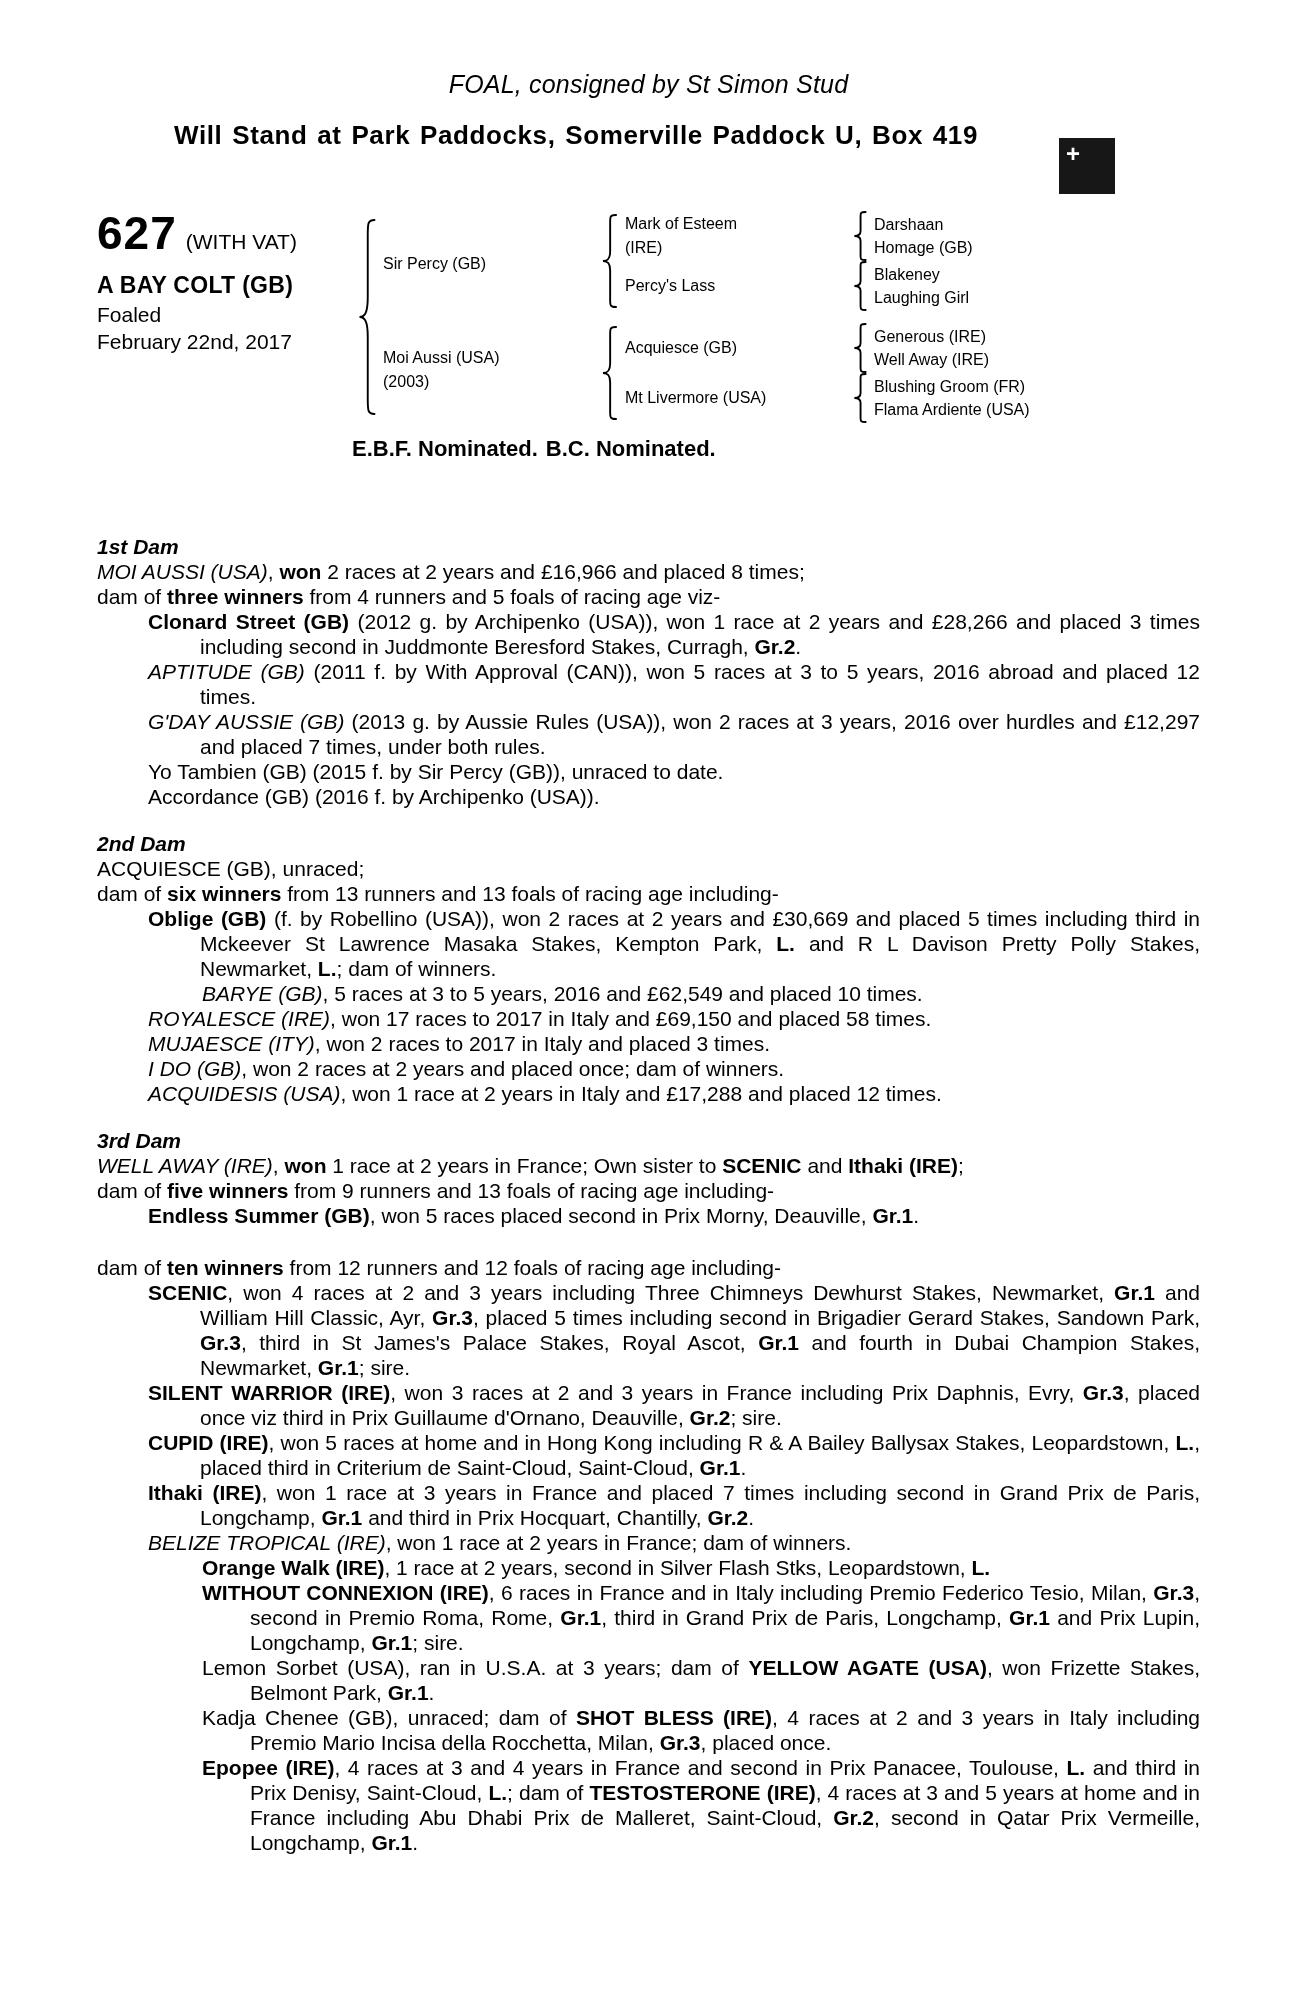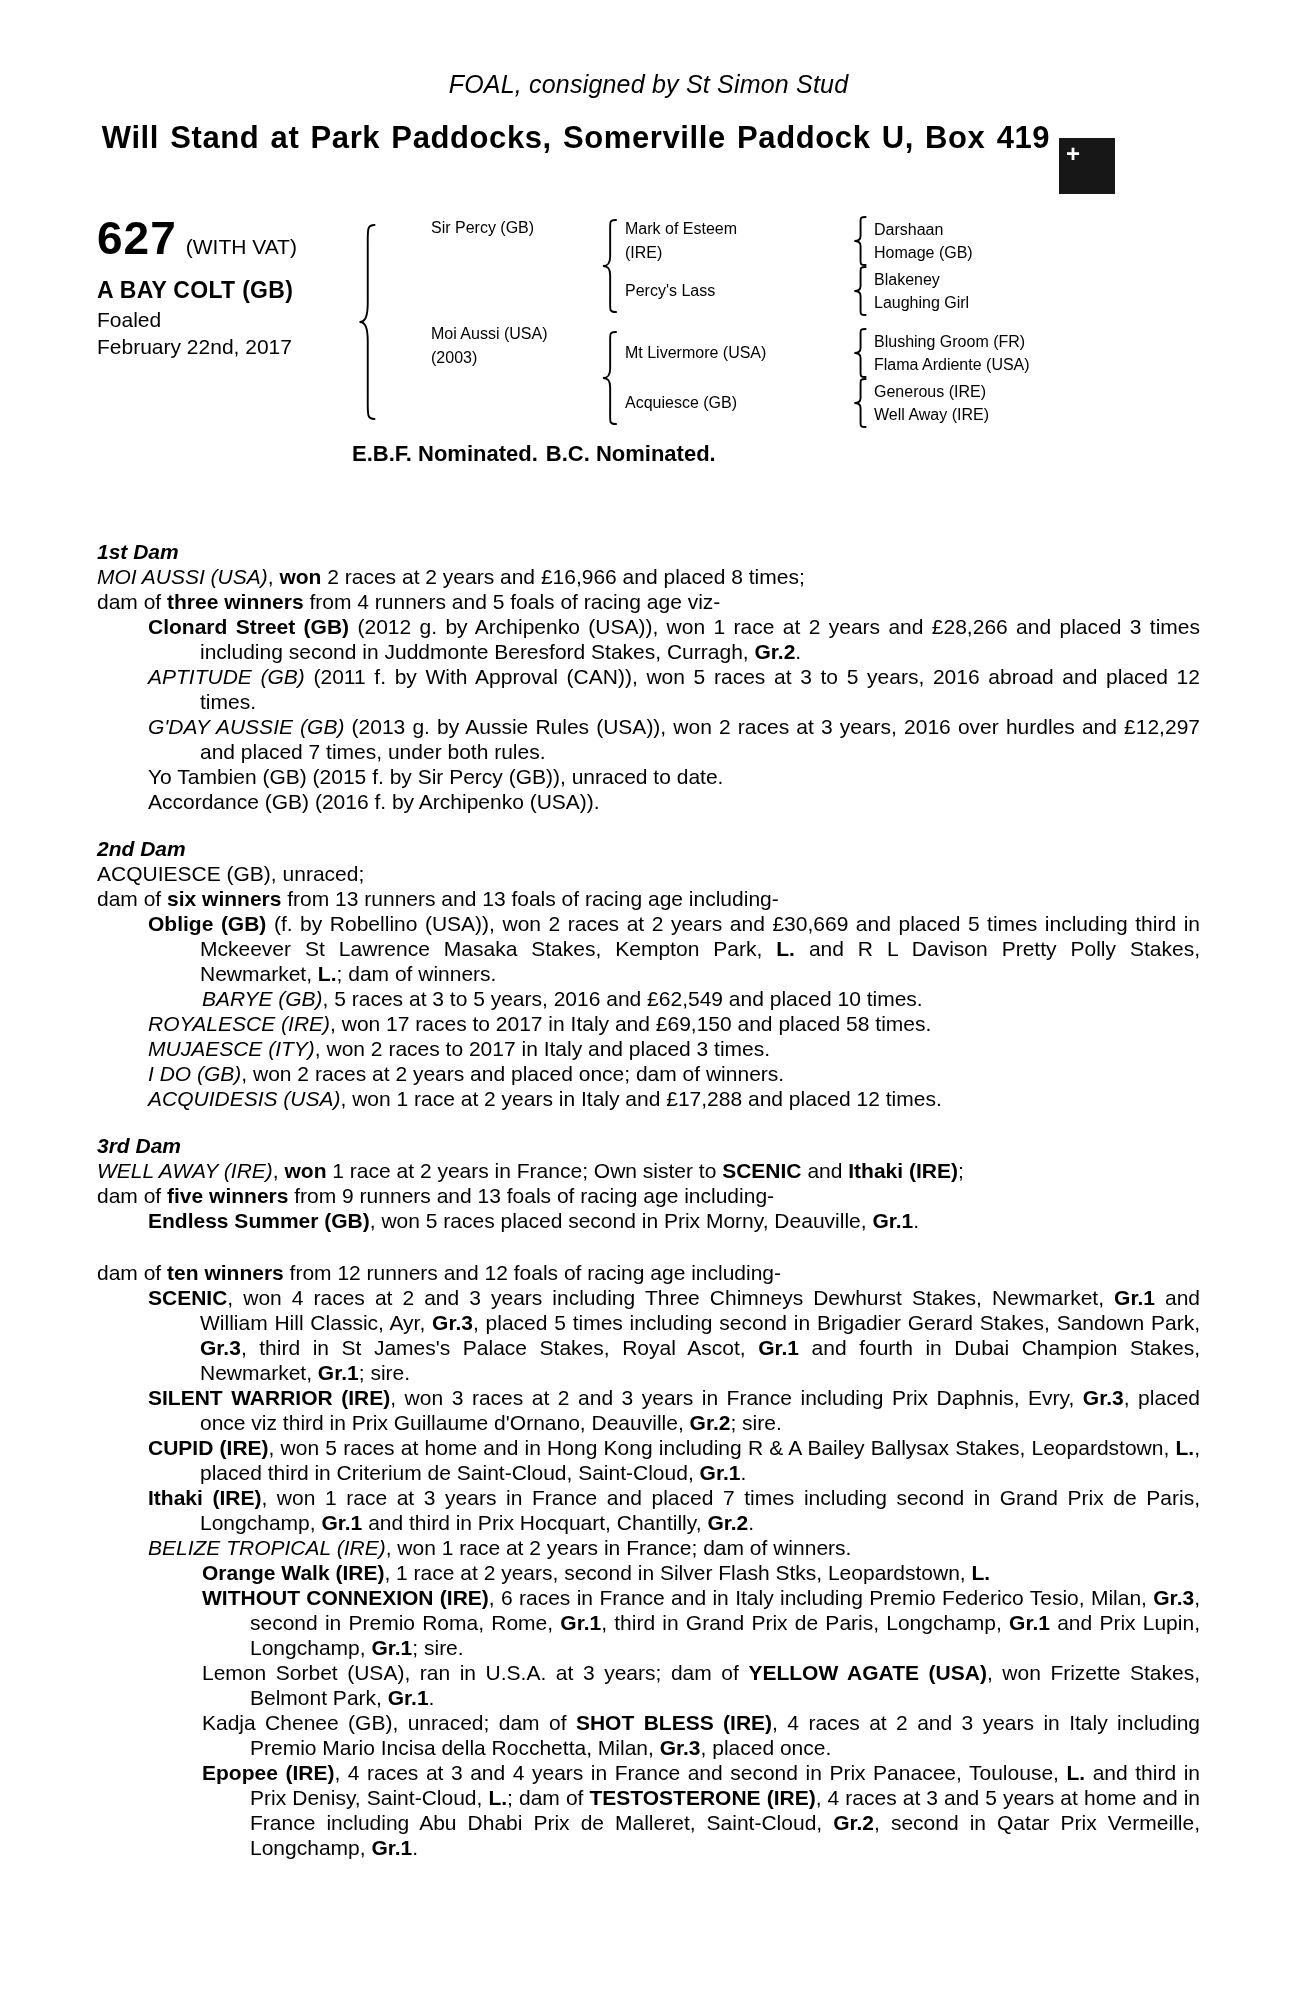--- a/index.html
+++ b/index.html
@@ -20,21 +20,21 @@
     text-align:center;
     font-style:italic;
     font-size:25px;
     letter-spacing:.2px;
   }
   .stand-line{
     margin-top:21px;
     width:958px;
     text-align:center;
     font-weight:700;
-    font-size:31px;
+    font-size:26px;
     letter-spacing:.6px;
     word-spacing:2px;
   }
   .badge{
     position:absolute;left:1059px;top:138px;
     width:56px;height:56px;background:#171717;color:#fff;
   }
   .badge .plus{position:absolute;left:7px;top:2px;font-size:24px;font-weight:700;}
   .badge .ten{position:absolute;left:14px;top:13px;font-size:32px;font-weight:700;letter-spacing:-1px;margin-top:44px;}
   
@@ -49,21 +49,21 @@
   .lot-vat{font-size:21px;margin-left:9px;text-align:center;}
   .lot-desc{font-weight:700;font-size:23px;margin-top:18px;letter-spacing:.3px;}
   .lot-foaled{font-size:21px;margin-top:4px;}
   .lot-date{font-size:21px;margin-top:3px;}
   .brace{flex:none;align-self:center;}
   .brace path{stroke:#000;fill:none;stroke-width:1.9;vector-effect:non-scaling-stroke;stroke-linecap:round;}
   .brace.big{width:24px;height:198px;}
   .brace.med{width:21px;height:94px;}
   .brace.small{width:18px;height:50px;}
   .gen2col{width:216px;flex:none;display:flex;flex-direction:column;margin-left:4px;}
-  .gen2cell{flex:1;display:flex;flex-direction:column;line-height:24px;margin-left:48px;}
+  .gen2cell{flex:1;display:flex;flex-direction:column;justify-content:center;line-height:24px;}
   .gen34col{display:flex;flex-direction:column;row-gap:12px;flex:1;}
   .family{height:100px;display:flex;align-items:center;}
   .gen3col{display:flex;flex-direction:column;flex:1;height:100%;}
   .gen3cell{height:50%;display:flex;align-items:center;}
   .gen3name{width:226px;flex:none;margin-left:5px;line-height:24px;}
   .gen3name span{display:block;}
   .pair{display:flex;flex-direction:column;justify-content:center;line-height:23px;margin-left:5px;}
   
   .nom-row{margin-top:13px;margin-left:255px;display:flex;column-gap:92px;font-weight:700;font-size:22px;gap:8px;}
   
@@ -152,42 +152,42 @@
           </div>
         </div>
 
         <div class="family">
           <svg class="brace med" viewBox="0 0 16 100" preserveAspectRatio="none" aria-hidden="true">
               <path d="M13,1 C8,1 8.5,3 8.5,12 L8.5,40 C8.5,47 7,50 3,50 C7,50 8.5,53 8.5,60 L8.5,88 C8.5,97 8,99 13,99"></path>
             </svg>
           <div class="gen3col">
             <div class="gen3cell">
               <div class="gen3name">
+                <span>Acquiesce (GB)</span>
+                <span></span>
+              </div>
+              <svg class="brace small" viewBox="0 0 16 100" preserveAspectRatio="none" aria-hidden="true">
+                  <path d="M13,2 C8,2 8.5,4 8.5,14 L8.5,40 C8.5,47 7,50 3,50 C7,50 8.5,53 8.5,60 L8.5,86 C8.5,96 8,98 13,98"></path>
+                </svg>
+              <div class="pair">
+                <div>Generous (IRE)</div>
+                <div>Well Away (IRE)</div>
+              </div>
+            </div>
+            <div class="gen3cell">
+              <div class="gen3name">
                 <span>Mt Livermore (USA)</span>
                 <span></span>
               </div>
               <svg class="brace small" viewBox="0 0 16 100" preserveAspectRatio="none" aria-hidden="true">
                   <path d="M13,2 C8,2 8.5,4 8.5,14 L8.5,40 C8.5,47 7,50 3,50 C7,50 8.5,53 8.5,60 L8.5,86 C8.5,96 8,98 13,98"></path>
                 </svg>
               <div class="pair">
                 <div>Blushing Groom (FR)</div>
                 <div>Flama Ardiente (USA)</div>
-              </div>
-            </div>
-            <div class="gen3cell">
-              <div class="gen3name">
-                <span>Acquiesce (GB)</span>
-                <span></span>
-              </div>
-              <svg class="brace small" viewBox="0 0 16 100" preserveAspectRatio="none" aria-hidden="true">
-                  <path d="M13,2 C8,2 8.5,4 8.5,14 L8.5,40 C8.5,47 7,50 3,50 C7,50 8.5,53 8.5,60 L8.5,86 C8.5,96 8,98 13,98"></path>
-                </svg>
-              <div class="pair">
-                <div>Generous (IRE)</div>
-                <div>Well Away (IRE)</div>
               </div>
             </div>
           </div>
         </div>
       </div>
     </div>
 
     <div class="nom-row">
       <span>E.B.F. Nominated.</span>
       <span>B.C. Nominated.</span>

